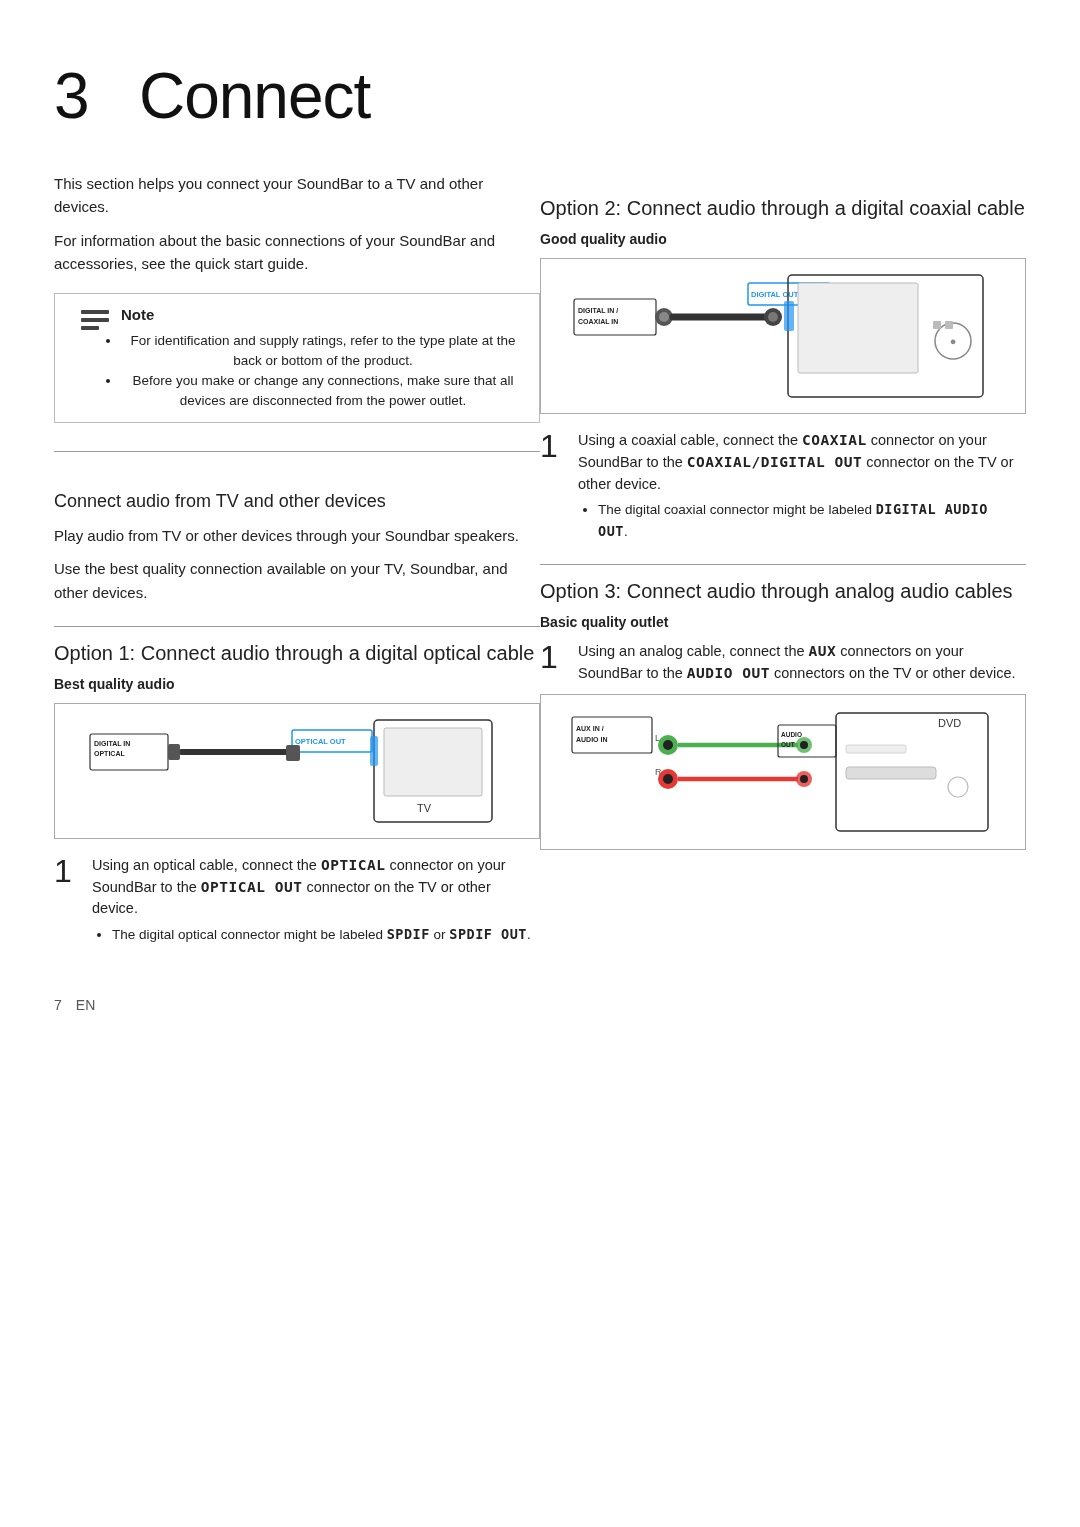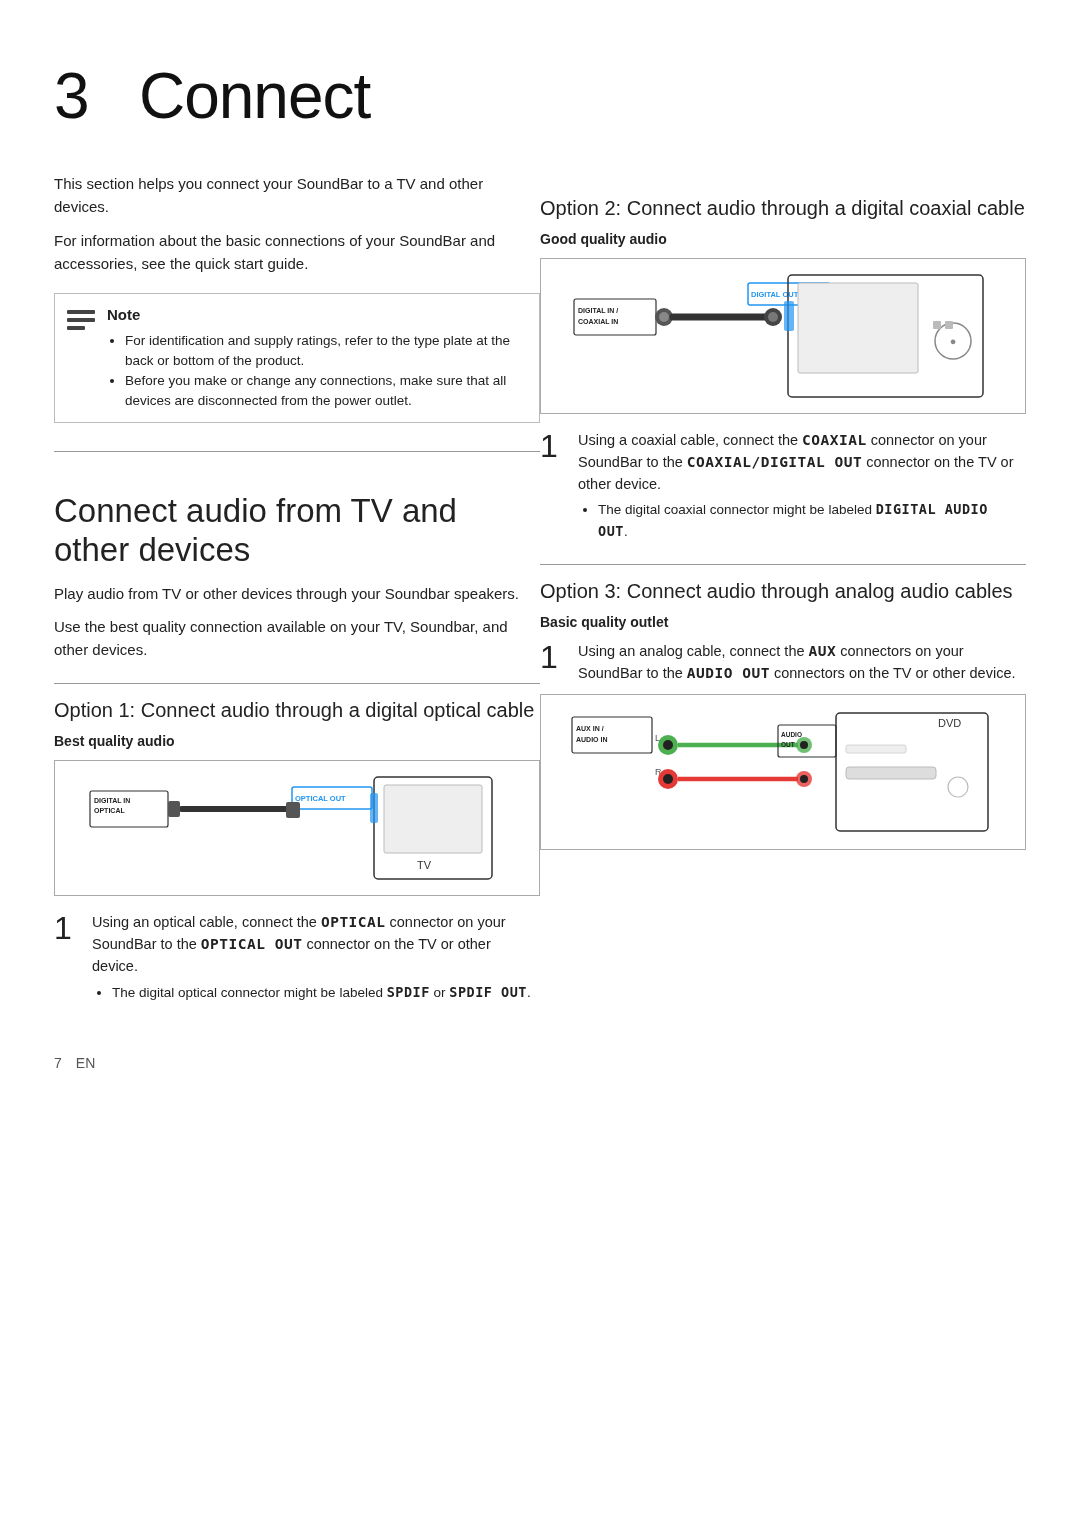--- a/index.html
+++ b/index.html
@@ -37,52 +37,52 @@
       font-size: 64px;
       font-weight: 300;
     }
     .intro-text {
       font-size: 15px;
       margin-bottom: 10px;
       line-height: 1.55;
     }
     .note-box {
       border: 1.5px solid #bbb;
-      padding: 10px 14px 10px 10px;
+      padding: 10px 14px 10px 24px;
       margin: 18px 0 28px 0;
       display: flex;
       align-items: flex-start;
       gap: 10px;
     }
     .note-icon {
       margin-top: 2px;
       flex-shrink: 0;
     }
     .note-icon svg {
       width: 32px;
       height: 28px;
     }
     .note-label {
       font-weight: bold;
       font-size: 15px;
       margin-bottom: 4px;
     }
     .note-list {
       list-style: disc;
-      margin-left: 18px;
       font-size: 13.5px;
       line-height: 1.5;
+      text-align: center;
     }
     .section-divider {
       border: none;
       border-top: 1.5px solid #999;
       margin: 22px 0 14px 0;
     }
     h2.section-title {
-      font-size: 33px;
+      font-size: 18px;
       font-weight: 400;
       line-height: 1.2;
       margin-bottom: 12px;
       margin-top: 39px;
     }
     h3.option-title {
       font-size: 20px;
       font-weight: 400;
       line-height: 1.25;
       margin-bottom: 8px;

